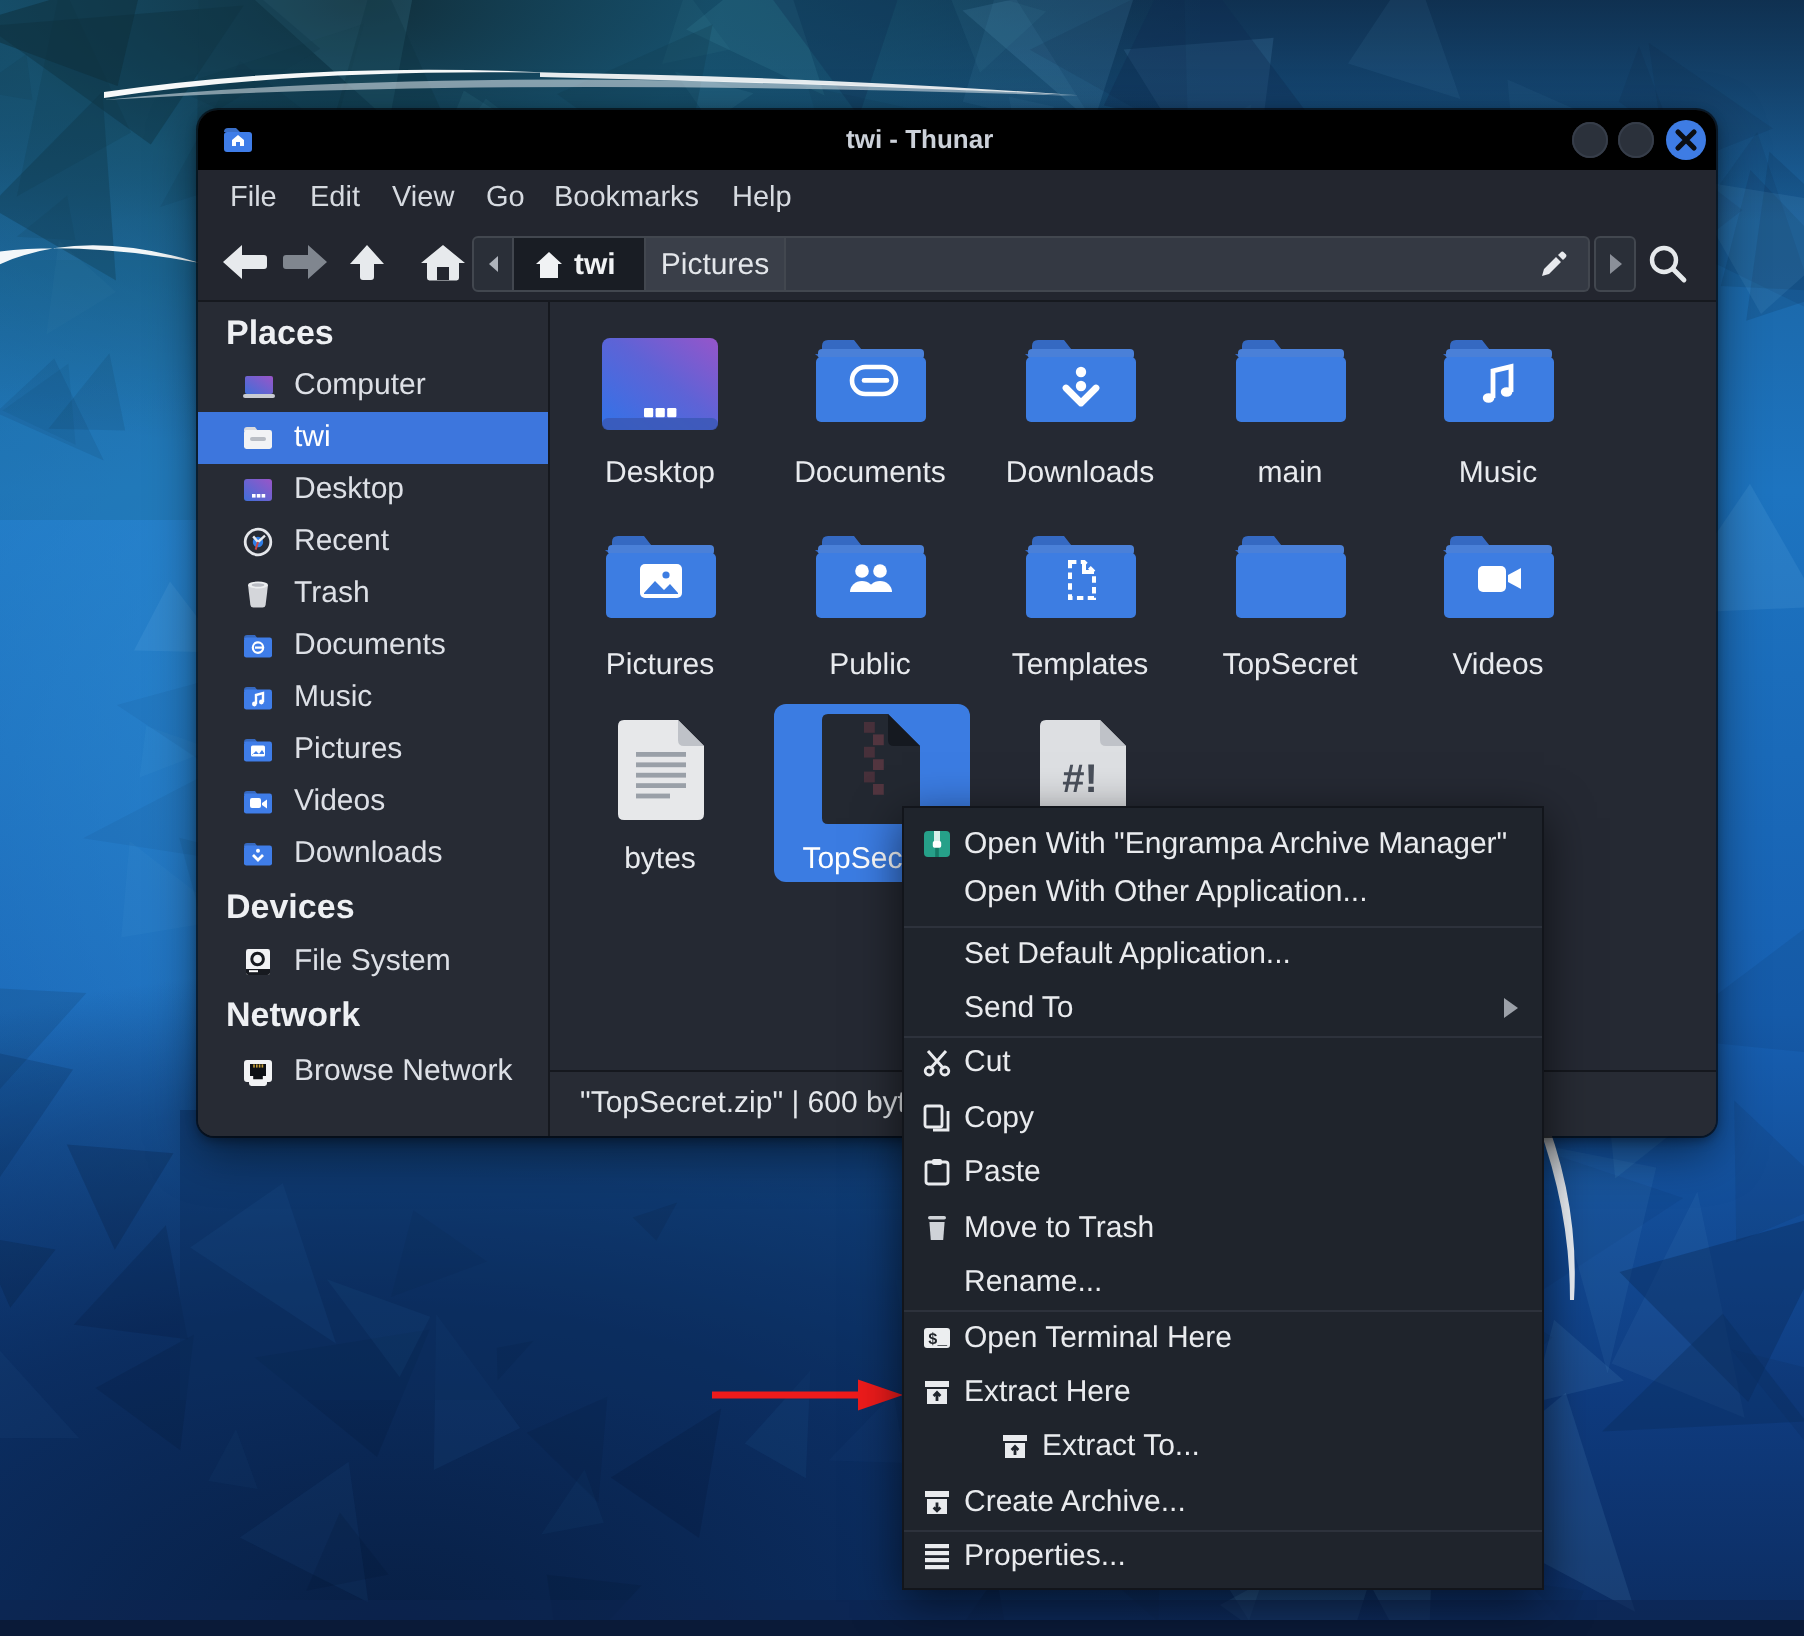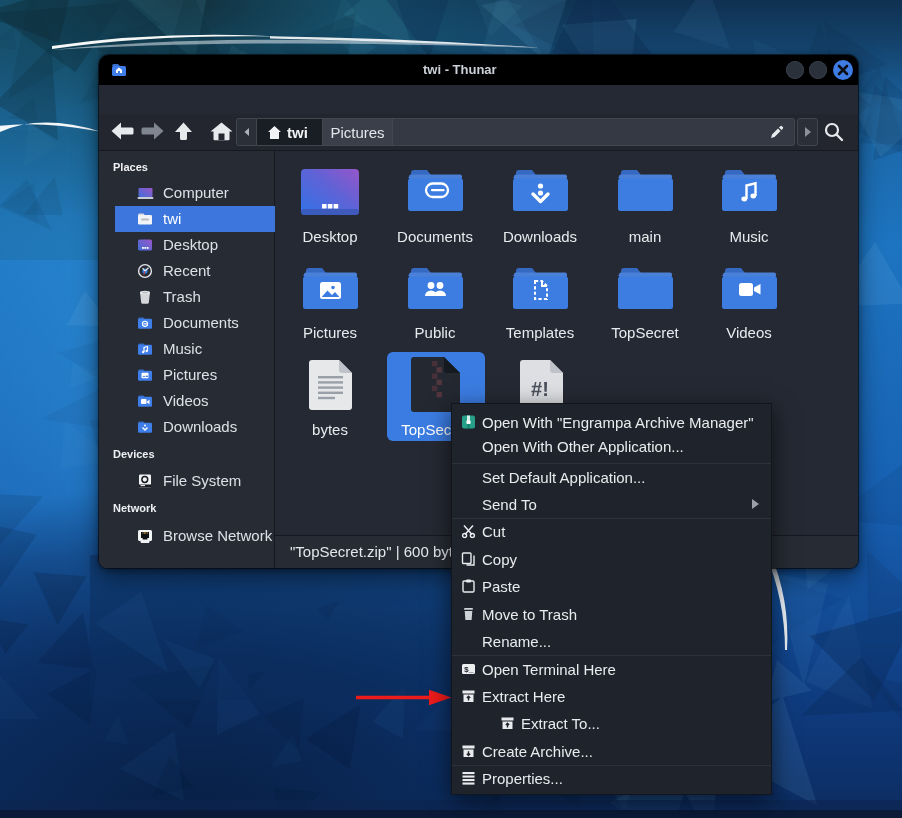--- a/index.html
+++ b/index.html
@@ -29,22 +29,22 @@
   #pb-twi{left:21px;width:66px;background:#191d24;border:1px solid #42474f;border-left:none;}
   #pb-pics{left:87px;width:70px;background:#3a3f49;border:1px solid #42474f;border-left:none;
       color:#e3e6ea;font-size:15px;text-align:center;line-height:27px;}
   #pb-entry{left:157px;width:402px;background:#343943;border:1px solid #42474f;border-left:none;
       border-radius:0 3px 3px 0;}
   #pb-drop{left:561px;width:21px;background:#2a2f38;border:1px solid #42474f;border-radius:3px;}
   
   #mainarea{position:absolute;left:0;top:96px;width:100%;height:417px;}
   #sidebar{position:absolute;left:0;top:0;width:175px;height:100%;background:#272b34;
       border-right:1px solid #15181e;border-radius:0 0 0 8px;}
-  .hdr{position:absolute;left:14px;color:#eef0f3;font-size:11px;font-weight:bold;height:26px;line-height:26px;text-align:right;}
-  .srow{position:absolute;left:0;width:175px;height:26px;margin-left:16px;}
+  .hdr{position:absolute;left:14px;color:#eef0f3;font-size:17px;font-weight:bold;height:26px;line-height:26px;text-align:right;}
+  .srow{position:absolute;left:0;width:175px;height:26px;}
   .srow .sicon{position:absolute;left:22px;top:5px;}
   .srow .stxt{position:absolute;left:48px;top:0;height:26px;line-height:26px;color:#dde0e6;font-size:15px;}
   #row-twi{background:#3d76dd;}
   #content{position:absolute;left:176px;top:0;right:0;height:385px;background:#252933;}
   .clabel{position:absolute;left:-22px;width:144px;text-align:center;color:#e8eaee;font-size:15px;}
   #statusbar{position:absolute;left:176px;bottom:0;right:0;height:32px;background:#272b34;
       border-top:1px solid #15181e;border-radius:0 0 8px 0;}
   #stxt{position:absolute;left:15px;top:0;height:32px;line-height:32px;color:#e4e7eb;font-size:15px;}
   
   #menu{position:absolute;left:451px;top:403px;width:321px;height:392px;background:#1f242c;
@@ -295,20 +295,28 @@
     </svg>
     <div id="title">twi - Thunar</div>
     <div class="wbtn" id="btnmin"></div>
     <div class="wbtn" id="btnmax"></div>
     <div class="wbtn" id="btnclose">
       <svg width="20" height="20" style="position:absolute;left:0;top:0">
         <path d="M6,6 L14,14 M14,6 L6,14" stroke="#0b0e13" stroke-width="2.6" stroke-linecap="round"></path>
       </svg>
     </div>
   </div>
+  <div id="menubar">
+    <span class="mi" style="left:16px">File</span>
+    <span class="mi" style="left:56px">Edit</span>
+    <span class="mi" style="left:97px">View</span>
+    <span class="mi" style="left:144px">Go</span>
+    <span class="mi" style="left:178px">Bookmarks</span>
+    <span class="mi" style="left:267px">Help</span>
+  </div>
   <div id="toolbar">
     <svg style="position:absolute;left:10px;top:6px" width="132" height="24">
 
       <path d="M12,2.5 L2.5,11 L12,19.5 V14.5 H23 q1.5,0 1.5-1.5 v-4 q0-1.5 -1.5-1.5 H12 Z" fill="#e7eaed"></path>
 
       <path d="M45,2.5 L54.5,11 L45,19.5 V14.5 H34 q-1.5,0 -1.5-1.5 v-4 q0-1.5 1.5-1.5 H45 Z" fill="#80868f"></path>
 
       <path d="M74.5,2.5 L66,12 h5 v6.5 q0,1.5 1.5,1.5 h4 q1.5,0 1.5-1.5 V12 h5 Z" fill="#e7eaed"></path>
 
       <path d="M112.5,2.5 L101.5,11.5 h3 V19 q0,1.2 1.2,1.2 h13.6 q1.2,0 1.2-1.2 V11.5 h3 Z M115.5,20 v-6.5 h-6 V20 Z" fill="#e7eaed" fill-rule="evenodd"></path>

